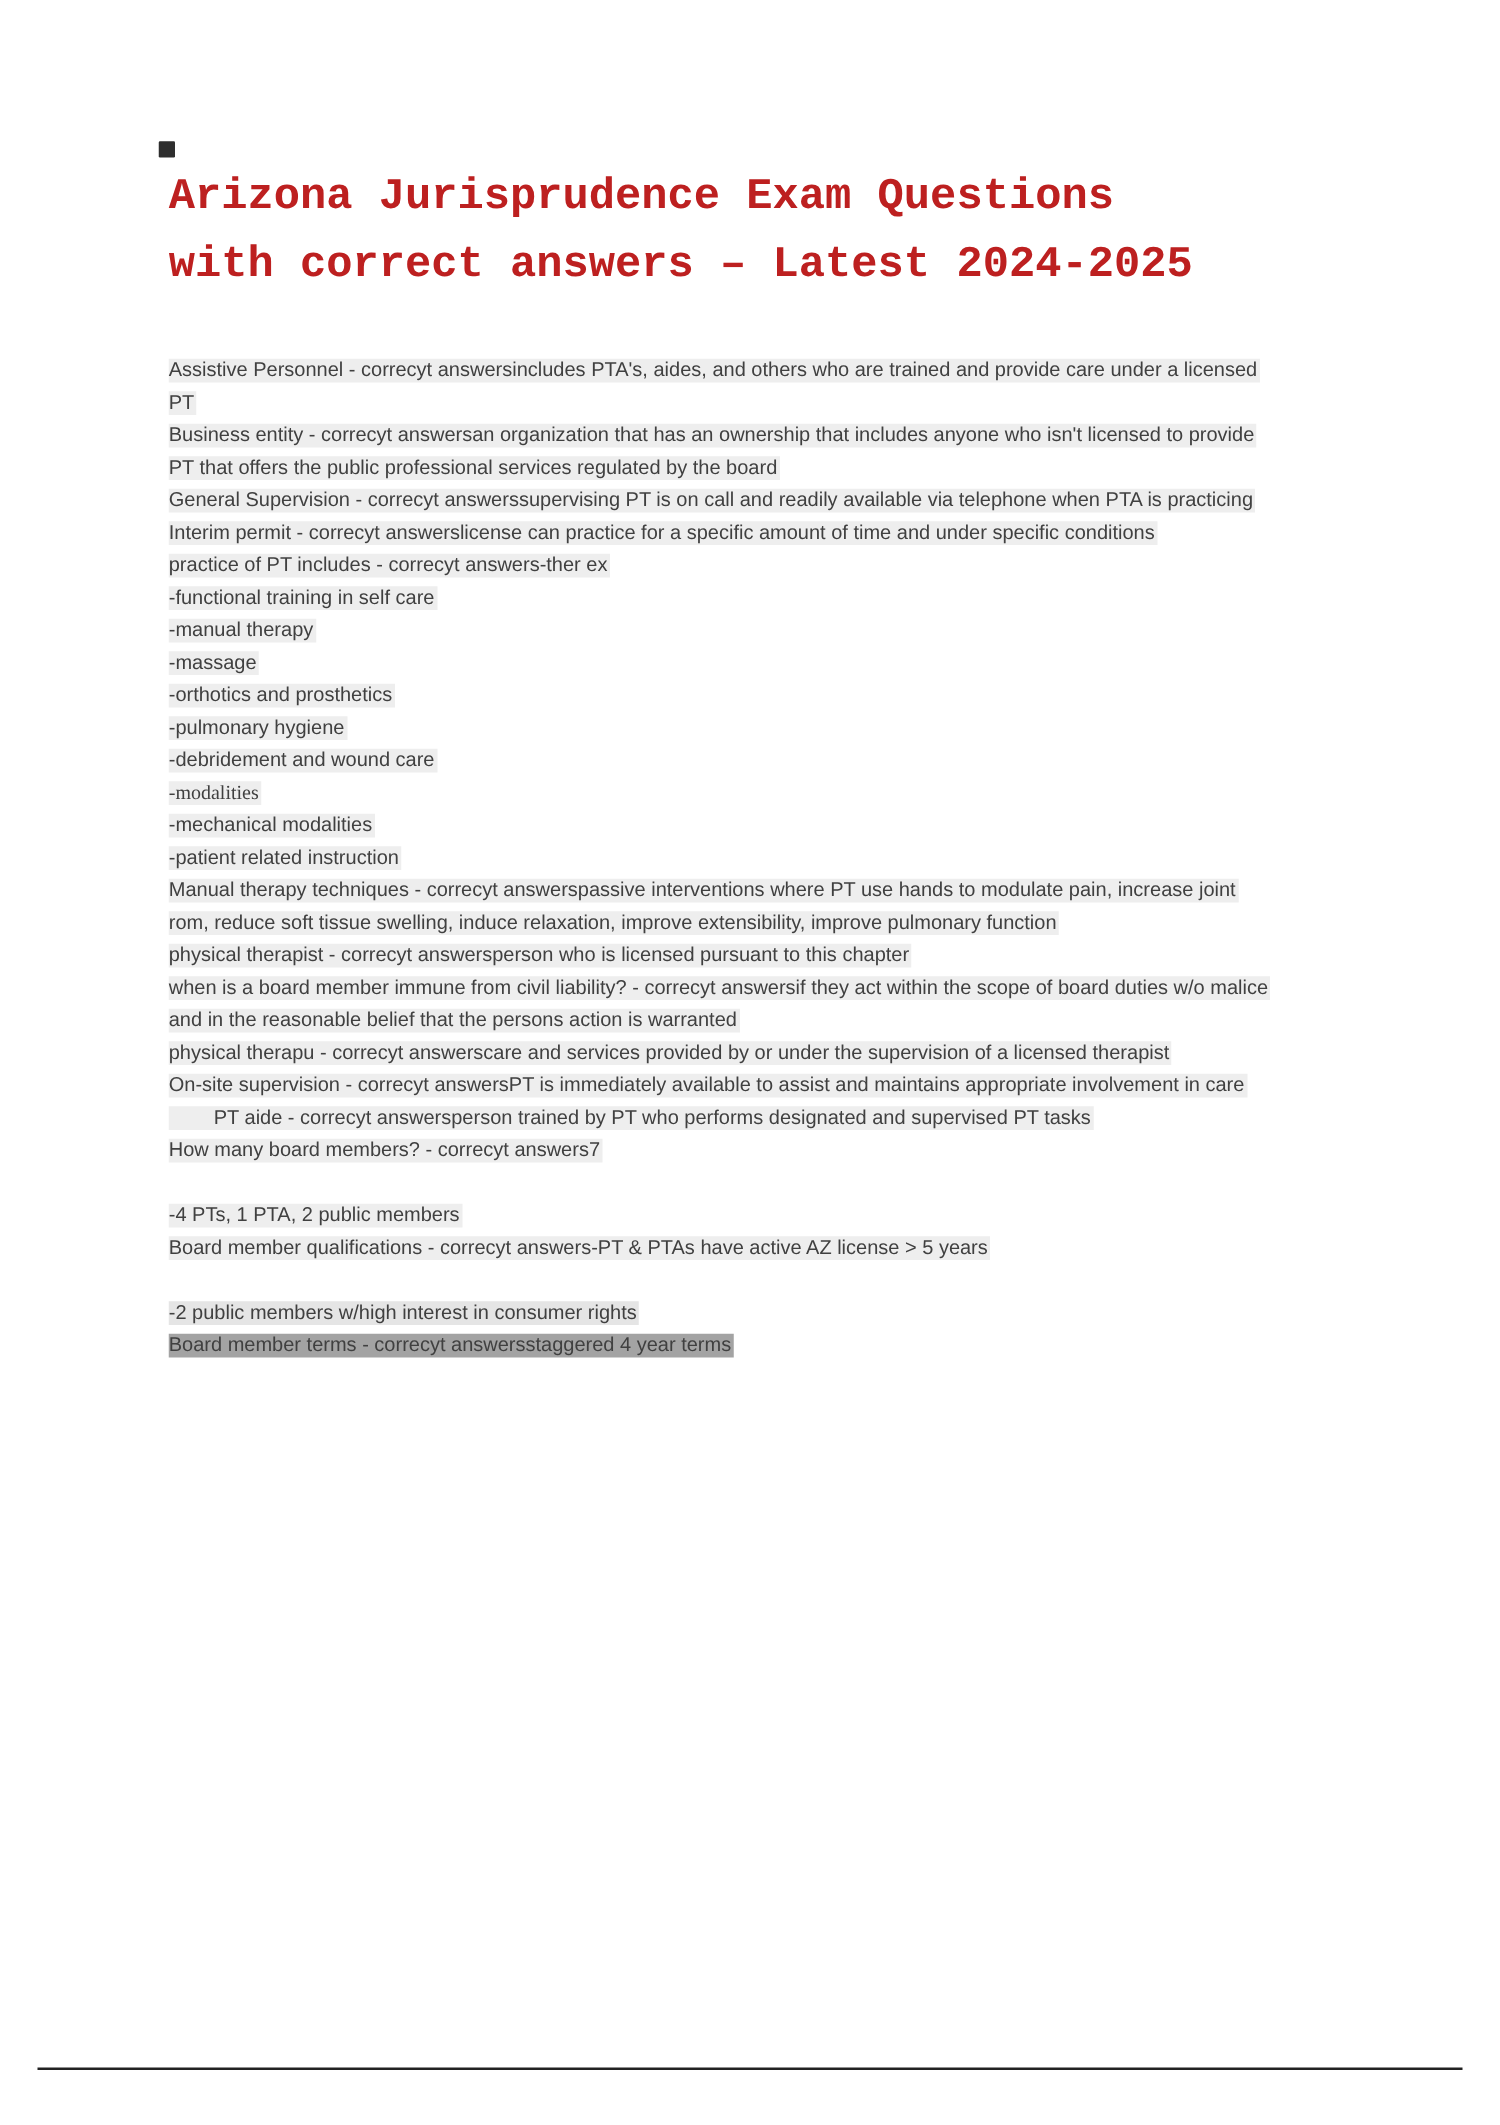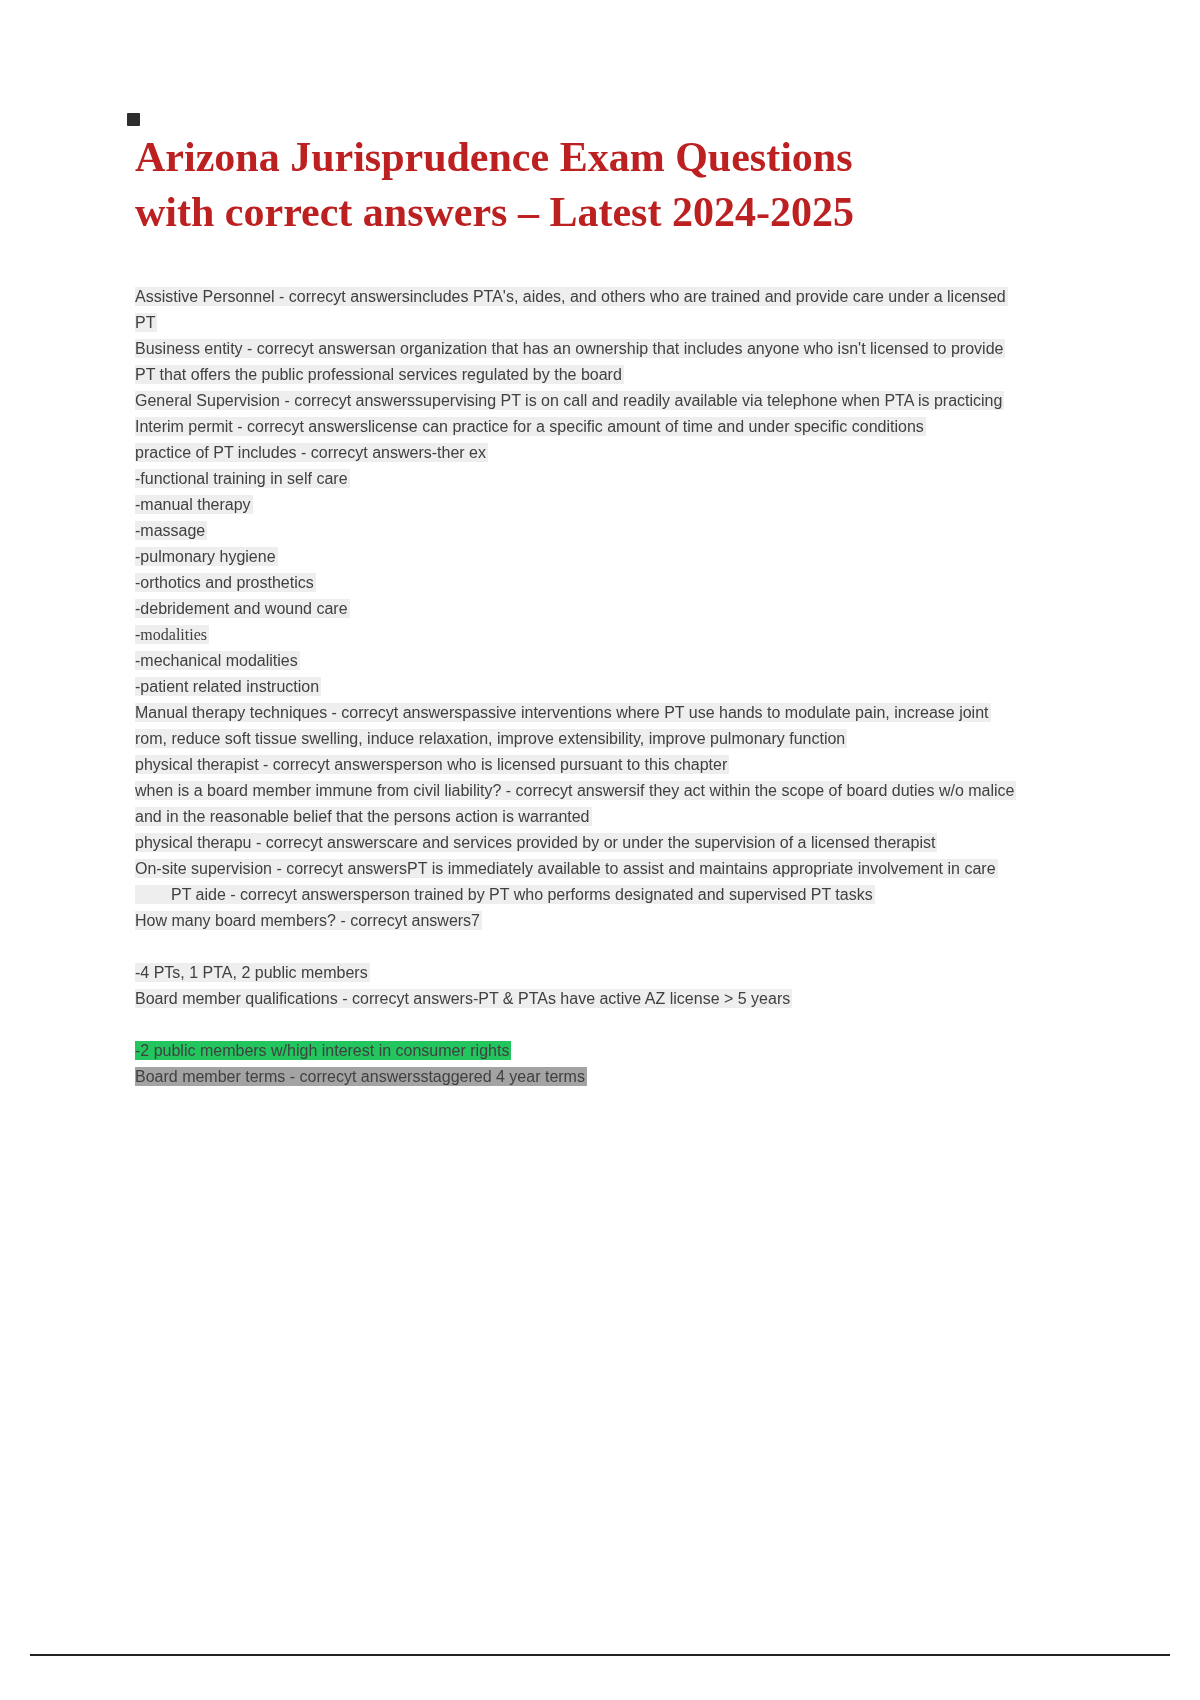--- a/index.html
+++ b/index.html
@@ -27,23 +27,23 @@
     height: 13px;
     background: #2e2e2e;
     border-radius: 1px;
   }
   .title {
     position: absolute;
     left: 135px;
     top: 130px;
     width: 920px;
     margin: 0;
-    font-family: Liberation Serif, serif;
+    font-family: Liberation Mono, monospace;
     font-weight: 700;
-    font-size: 42px;
+    font-size: 35px;
     line-height: 55px;
     color: #bd2020;
   }
   .body-text {
     position: absolute;
     left: 135px;
     top: 284px;
     width: 884px;
     font-size: 16px;
     line-height: 26px;
@@ -79,36 +79,36 @@
 
   <div class="body-text" style="color: rgb(64, 64, 64);">
       <p class="para"><span class="hl" style="background: rgb(238, 238, 238);">Assistive Personnel - correcyt answersincludes PTA's, aides, and others who are trained and provide care under a licensed PT</span></p>
       <p class="para"><span class="hl" style="background: rgb(238, 238, 238);">Business entity - correcyt answersan organization that has an ownership that includes anyone who isn't licensed to provide PT that offers the public professional services regulated by the board</span></p>
       <p class="para"><span class="hl" style="background: rgb(238, 238, 238);">General Supervision - correcyt answerssupervising PT is on call and readily available via telephone when PTA is practicing</span></p>
       <p class="para"><span class="hl" style="background: rgb(238, 238, 238);">Interim permit - correcyt answerslicense can practice for a specific amount of time and under specific conditions</span></p>
       <p class="para"><span class="hl" style="background: rgb(238, 238, 238);">practice of PT includes - correcyt answers-ther ex</span></p>
       <p class="para"><span class="hl" style="background: rgb(238, 238, 238);">-functional training in self care</span></p>
       <p class="para"><span class="hl" style="background: rgb(238, 238, 238);">-manual therapy</span></p>
       <p class="para"><span class="hl" style="background: rgb(238, 238, 238);">-massage</span></p>
+      <p class="para"><span class="hl" style="background: rgb(238, 238, 238);">-orthotics and prosthetics</span></p>
       <p class="para"><span class="hl" style="background: rgb(238, 238, 238);">-pulmonary hygiene</span></p>
-      <p class="para"><span class="hl" style="background: rgb(238, 238, 238);">-orthotics and prosthetics</span></p>
       <p class="para"><span class="hl" style="background: rgb(238, 238, 238);">-debridement and wound care</span></p>
       <p class="para"><span class="hl" style="background: rgb(238, 238, 238); font-family: Liberation Serif, serif;">-modalities</span></p>
       <p class="para"><span class="hl" style="background: rgb(238, 238, 238);">-mechanical modalities</span></p>
       <p class="para"><span class="hl" style="background: rgb(238, 238, 238);">-patient related instruction</span></p>
       <p class="para"><span class="hl" style="background: rgb(238, 238, 238);">Manual therapy techniques - correcyt answerspassive interventions where PT use hands to modulate pain, increase joint rom, reduce soft tissue swelling, induce relaxation, improve extensibility, improve pulmonary function</span></p>
       <p class="para"><span class="hl" style="background: rgb(238, 238, 238);">physical therapist - correcyt answersperson who is licensed pursuant to this chapter</span></p>
       <p class="para"><span class="hl" style="background: rgb(238, 238, 238);">when is a board member immune from civil liability? - correcyt answersif they act within the scope of board duties w/o malice and in the reasonable belief that the persons action is warranted</span></p>
       <p class="para"><span class="hl" style="background: rgb(238, 238, 238);">physical therapu - correcyt answerscare and services provided by or under the supervision of a licensed therapist</span></p>
       <p class="para"><span class="hl" style="background: rgb(238, 238, 238);">On-site supervision - correcyt answersPT is immediately available to assist and maintains appropriate involvement in care</span></p>
       <p class="para"><span class="hl" style="background: rgb(238, 238, 238); padding-left: 36px;">PT aide - correcyt answersperson trained by PT who performs designated and supervised PT tasks</span></p>
       <p class="para"><span class="hl" style="background: rgb(238, 238, 238);">How many board members? - correcyt answers7</span></p>
       <p class="para">&nbsp;</p>
       <p class="para"><span class="hl" style="background: rgb(238, 238, 238);">-4 PTs, 1 PTA, 2 public members</span></p>
       <p class="para"><span class="hl" style="background: rgb(238, 238, 238);">Board member qualifications - correcyt answers-PT &amp; PTAs have active AZ license &gt; 5 years</span></p>
       <p class="para">&nbsp;</p>
-      <p class="para"><span class="hl" style="background: #22c55e;">-2 public members w/high interest in consumer rights</span></p>
+      <p class="para"><span class="hl" style="background: #e5e5e5;">-2 public members w/high interest in consumer rights</span></p>
       <p class="para"><span class="hl" style="background: #a3a3a3;">Board member terms - correcyt answersstaggered 4 year terms</span></p>
     </div>
 
   <div class="footer-rule"></div>
 
 </div>
 
 </body></html>

